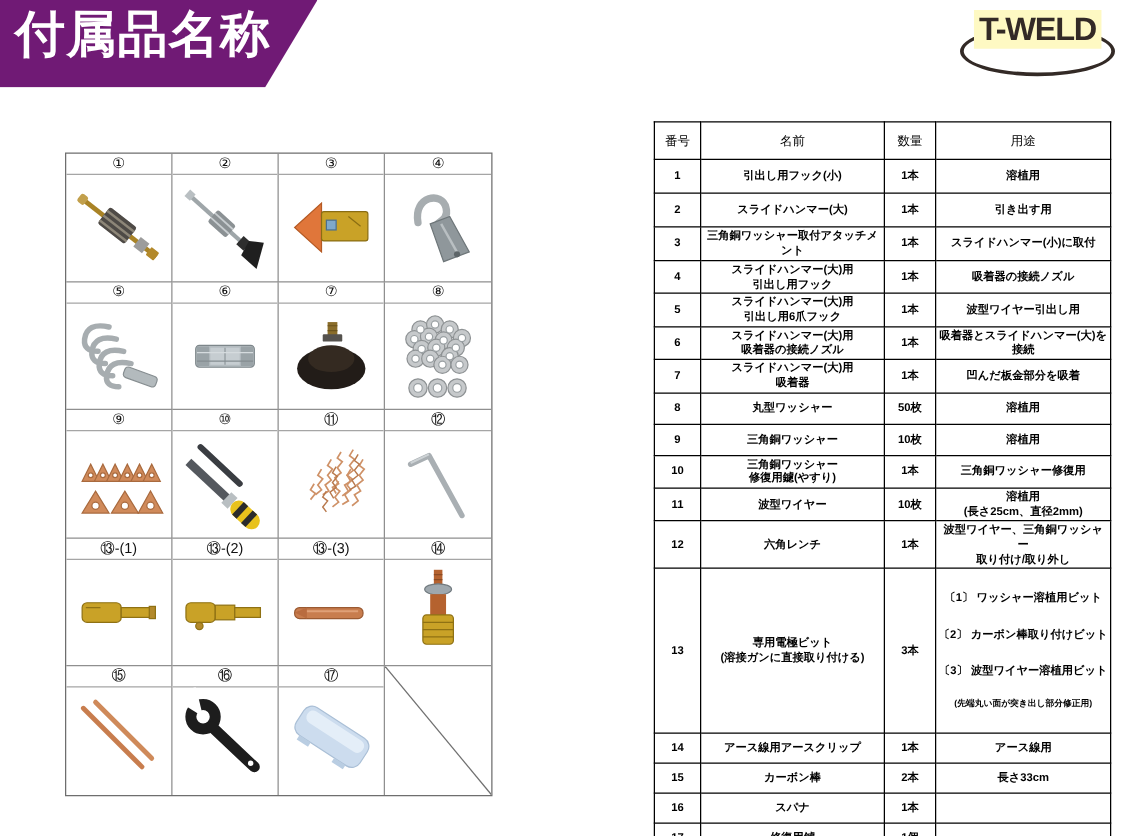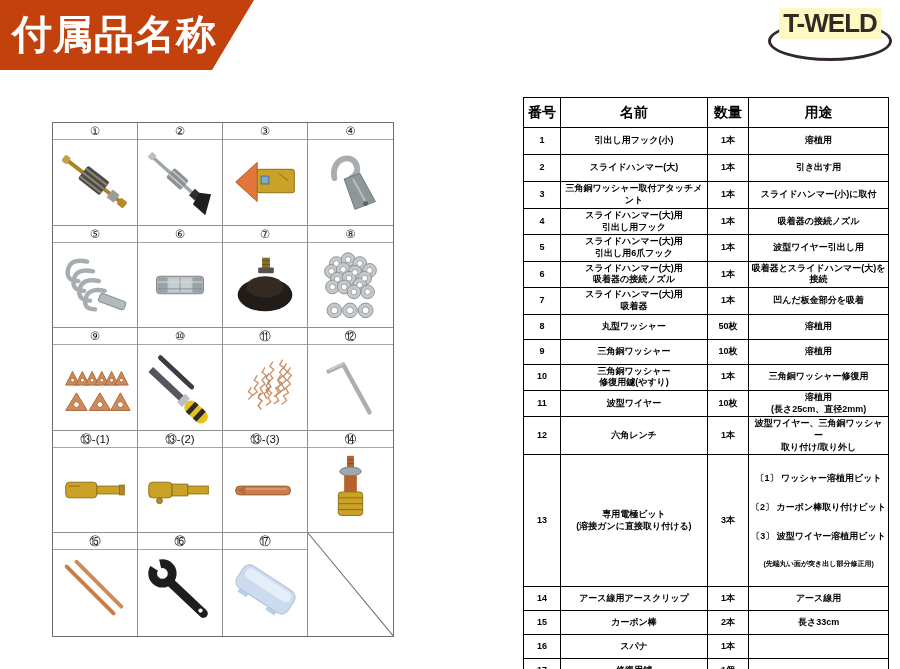--- a/index.html
+++ b/index.html
@@ -4,23 +4,23 @@
 <style>
   html,body { margin:0; padding:0; }
   body {
     width:900px; height:669px; position:relative; background:#ffffff;
     font-family:"Liberation Sans","DejaVu Sans",sans-serif;
     overflow:hidden;
   }
   
   .banner {
     position:absolute; left:0; top:0; width:254px; height:70px;
-    background:#c2410c;
+    background:#701a75;
     clip-path:polygon(0 0,100% 0,calc(100% - 42px) 100%,0 100%);
-    display:flex; align-items:center;
+    display:flex; 
   }
   .banner-title {
     color:#ffffff; font-weight:bold; font-size:40px; letter-spacing:1px;
     padding-left:12px; padding-bottom:2px; white-space:nowrap;
   }
   
   .logo { position:absolute; left:766px; top:8px; width:128px; height:50px; }
   .logo-ellipse {
     position:absolute; left:2px; top:13px; width:118px; height:34px;
     border:3px solid #332a26; border-radius:50%;
@@ -53,21 +53,21 @@
   .cell.empty svg { position:absolute; inset:0; width:100%; height:100%; }
   
   table.parts {
     position:absolute; left:523px; top:97px; border-collapse:collapse;
     background:#fff; table-layout:fixed;
   }
   table.parts th, table.parts td {
     border:1px solid #000; padding:1px 2px; vertical-align:middle;
     text-align:center; overflow:hidden;
   }
-  table.parts th { font-size:14px; font-weight:bold; height:27px; }
+  table.parts th { font-size:10px; font-weight:normal; height:27px; }
   table.parts td {
     font-size:9px; font-weight:bold; line-height:1.3; white-space:pre-line;
   }
   td.no-cell  { font-weight:normal; font-size:9.5px; }
   td.use-13 { text-align:left; padding-left:8px; font-size:8.5px; }
   td.use-13 div { margin:17px 0; white-space:nowrap; }
   td.use-13 div.note { font-size:7px; }
 </style>
 </head>
 <body>

